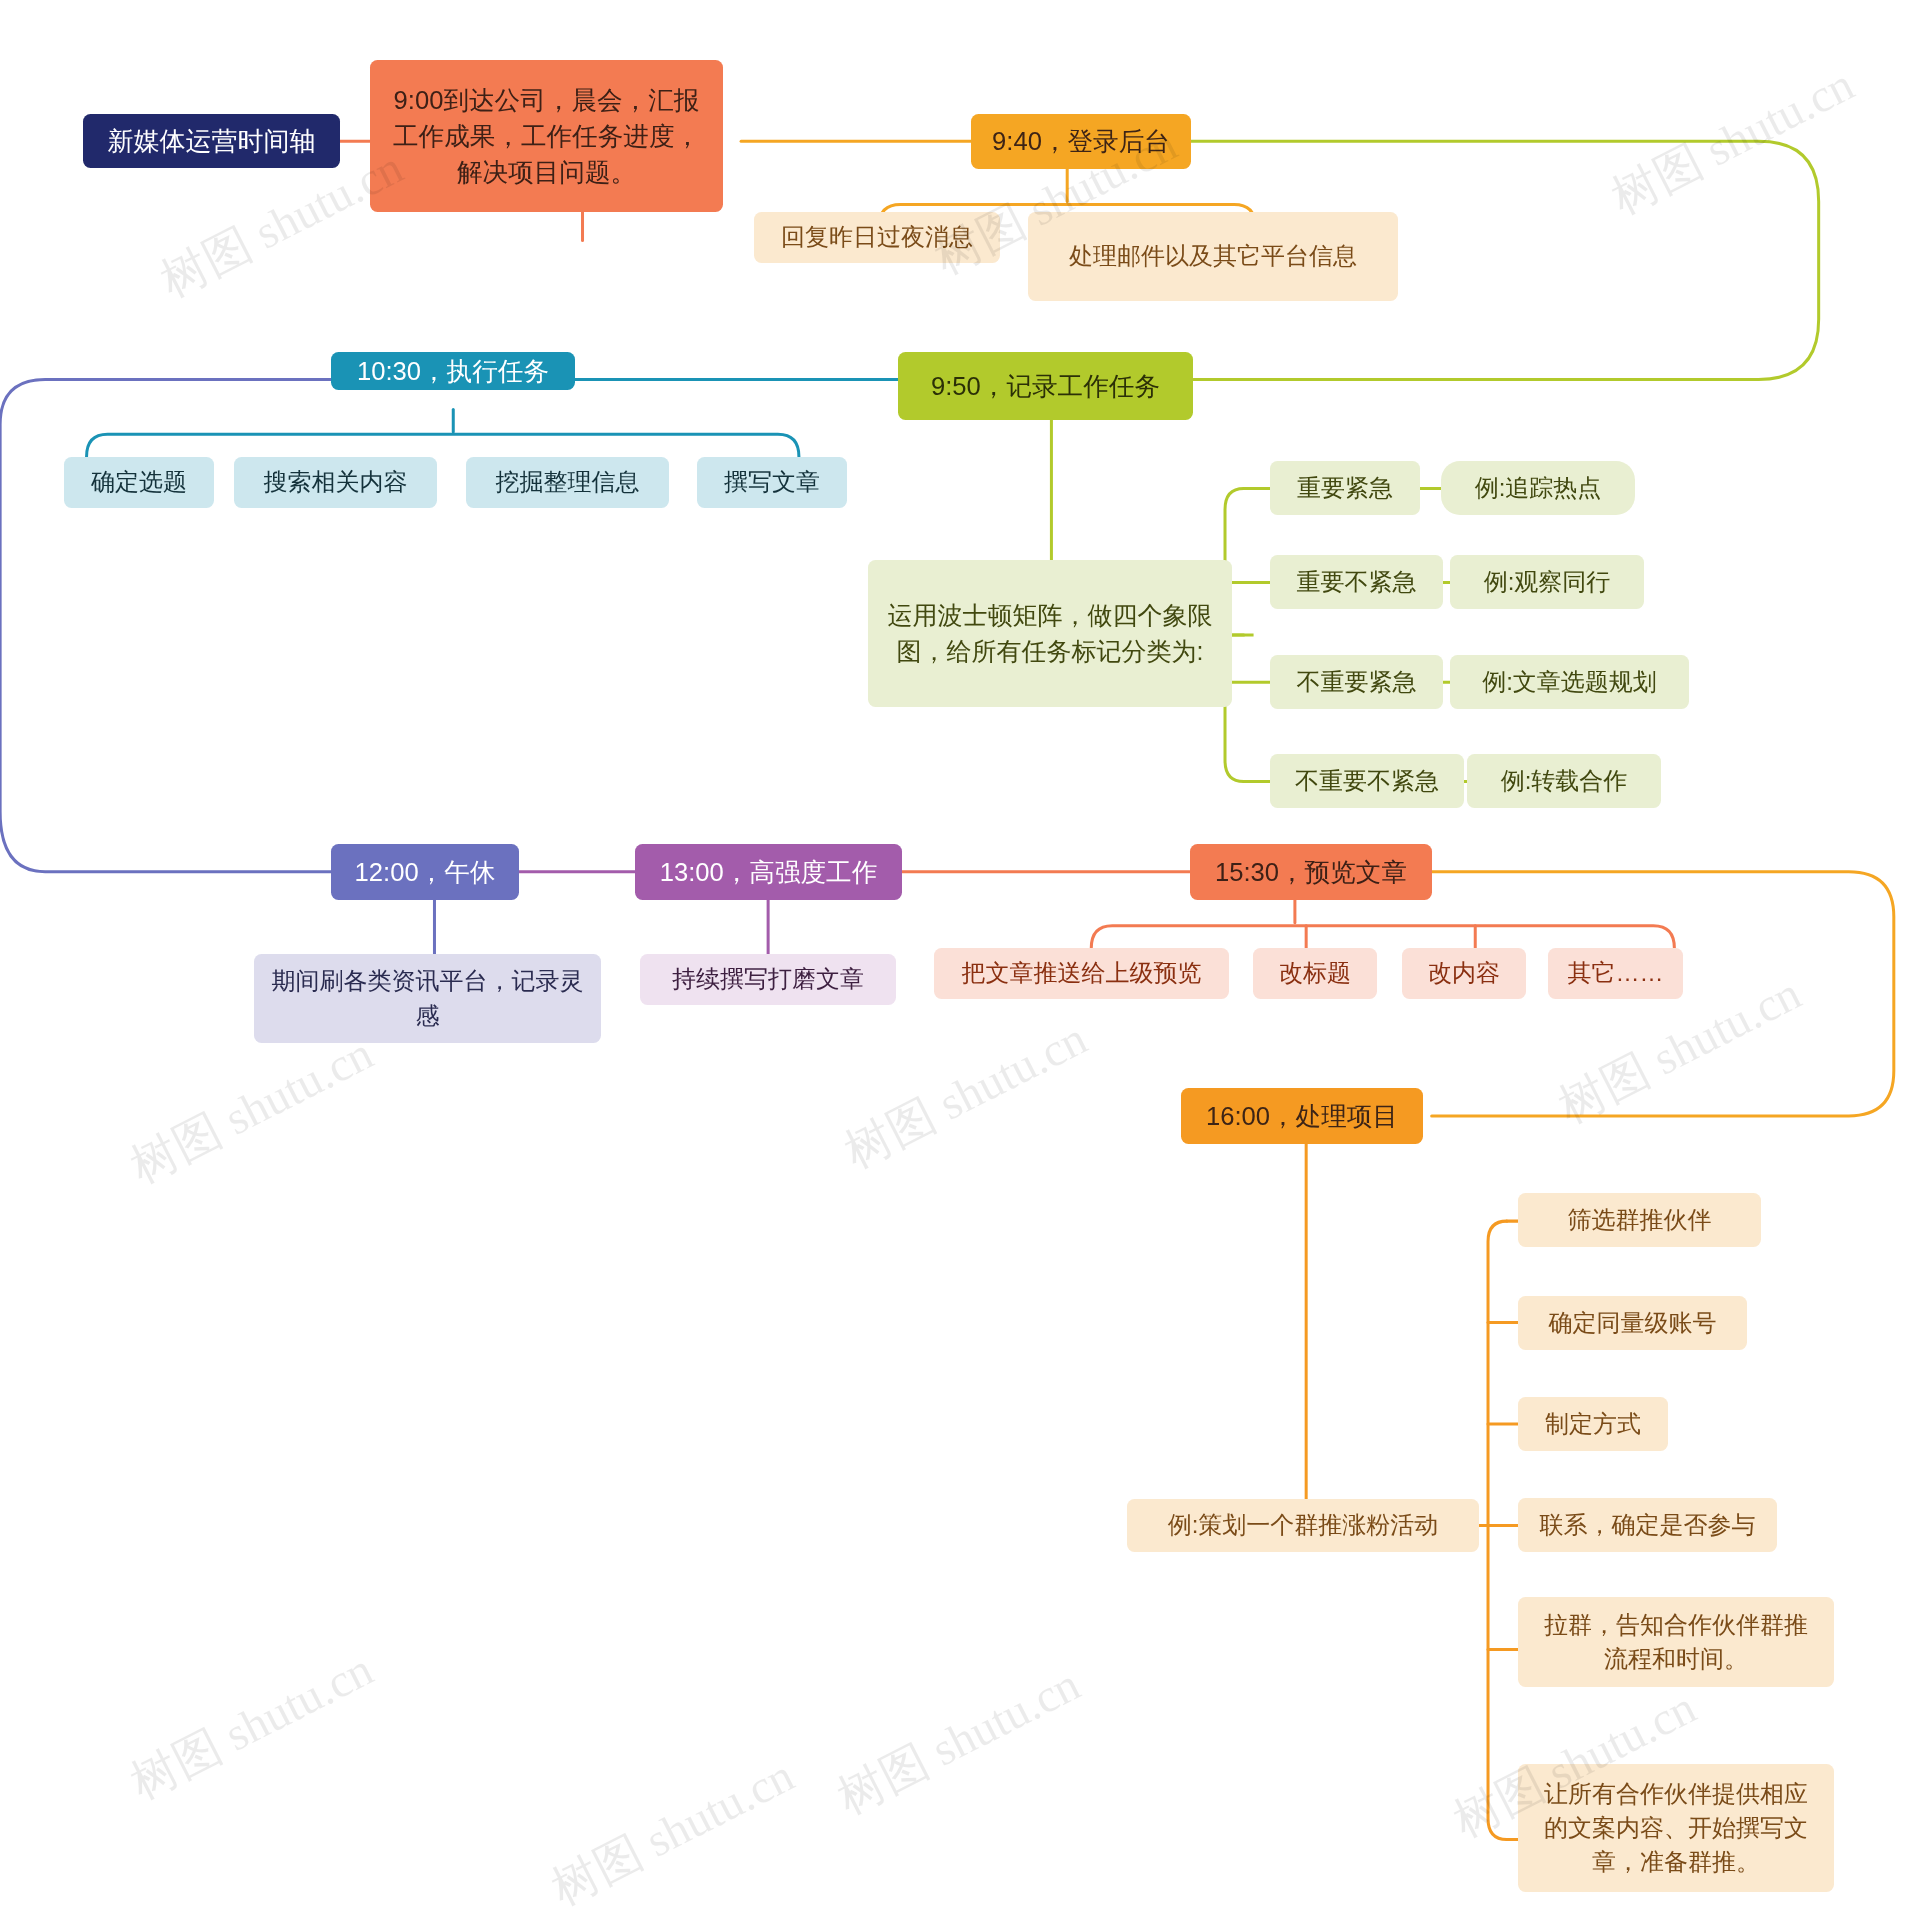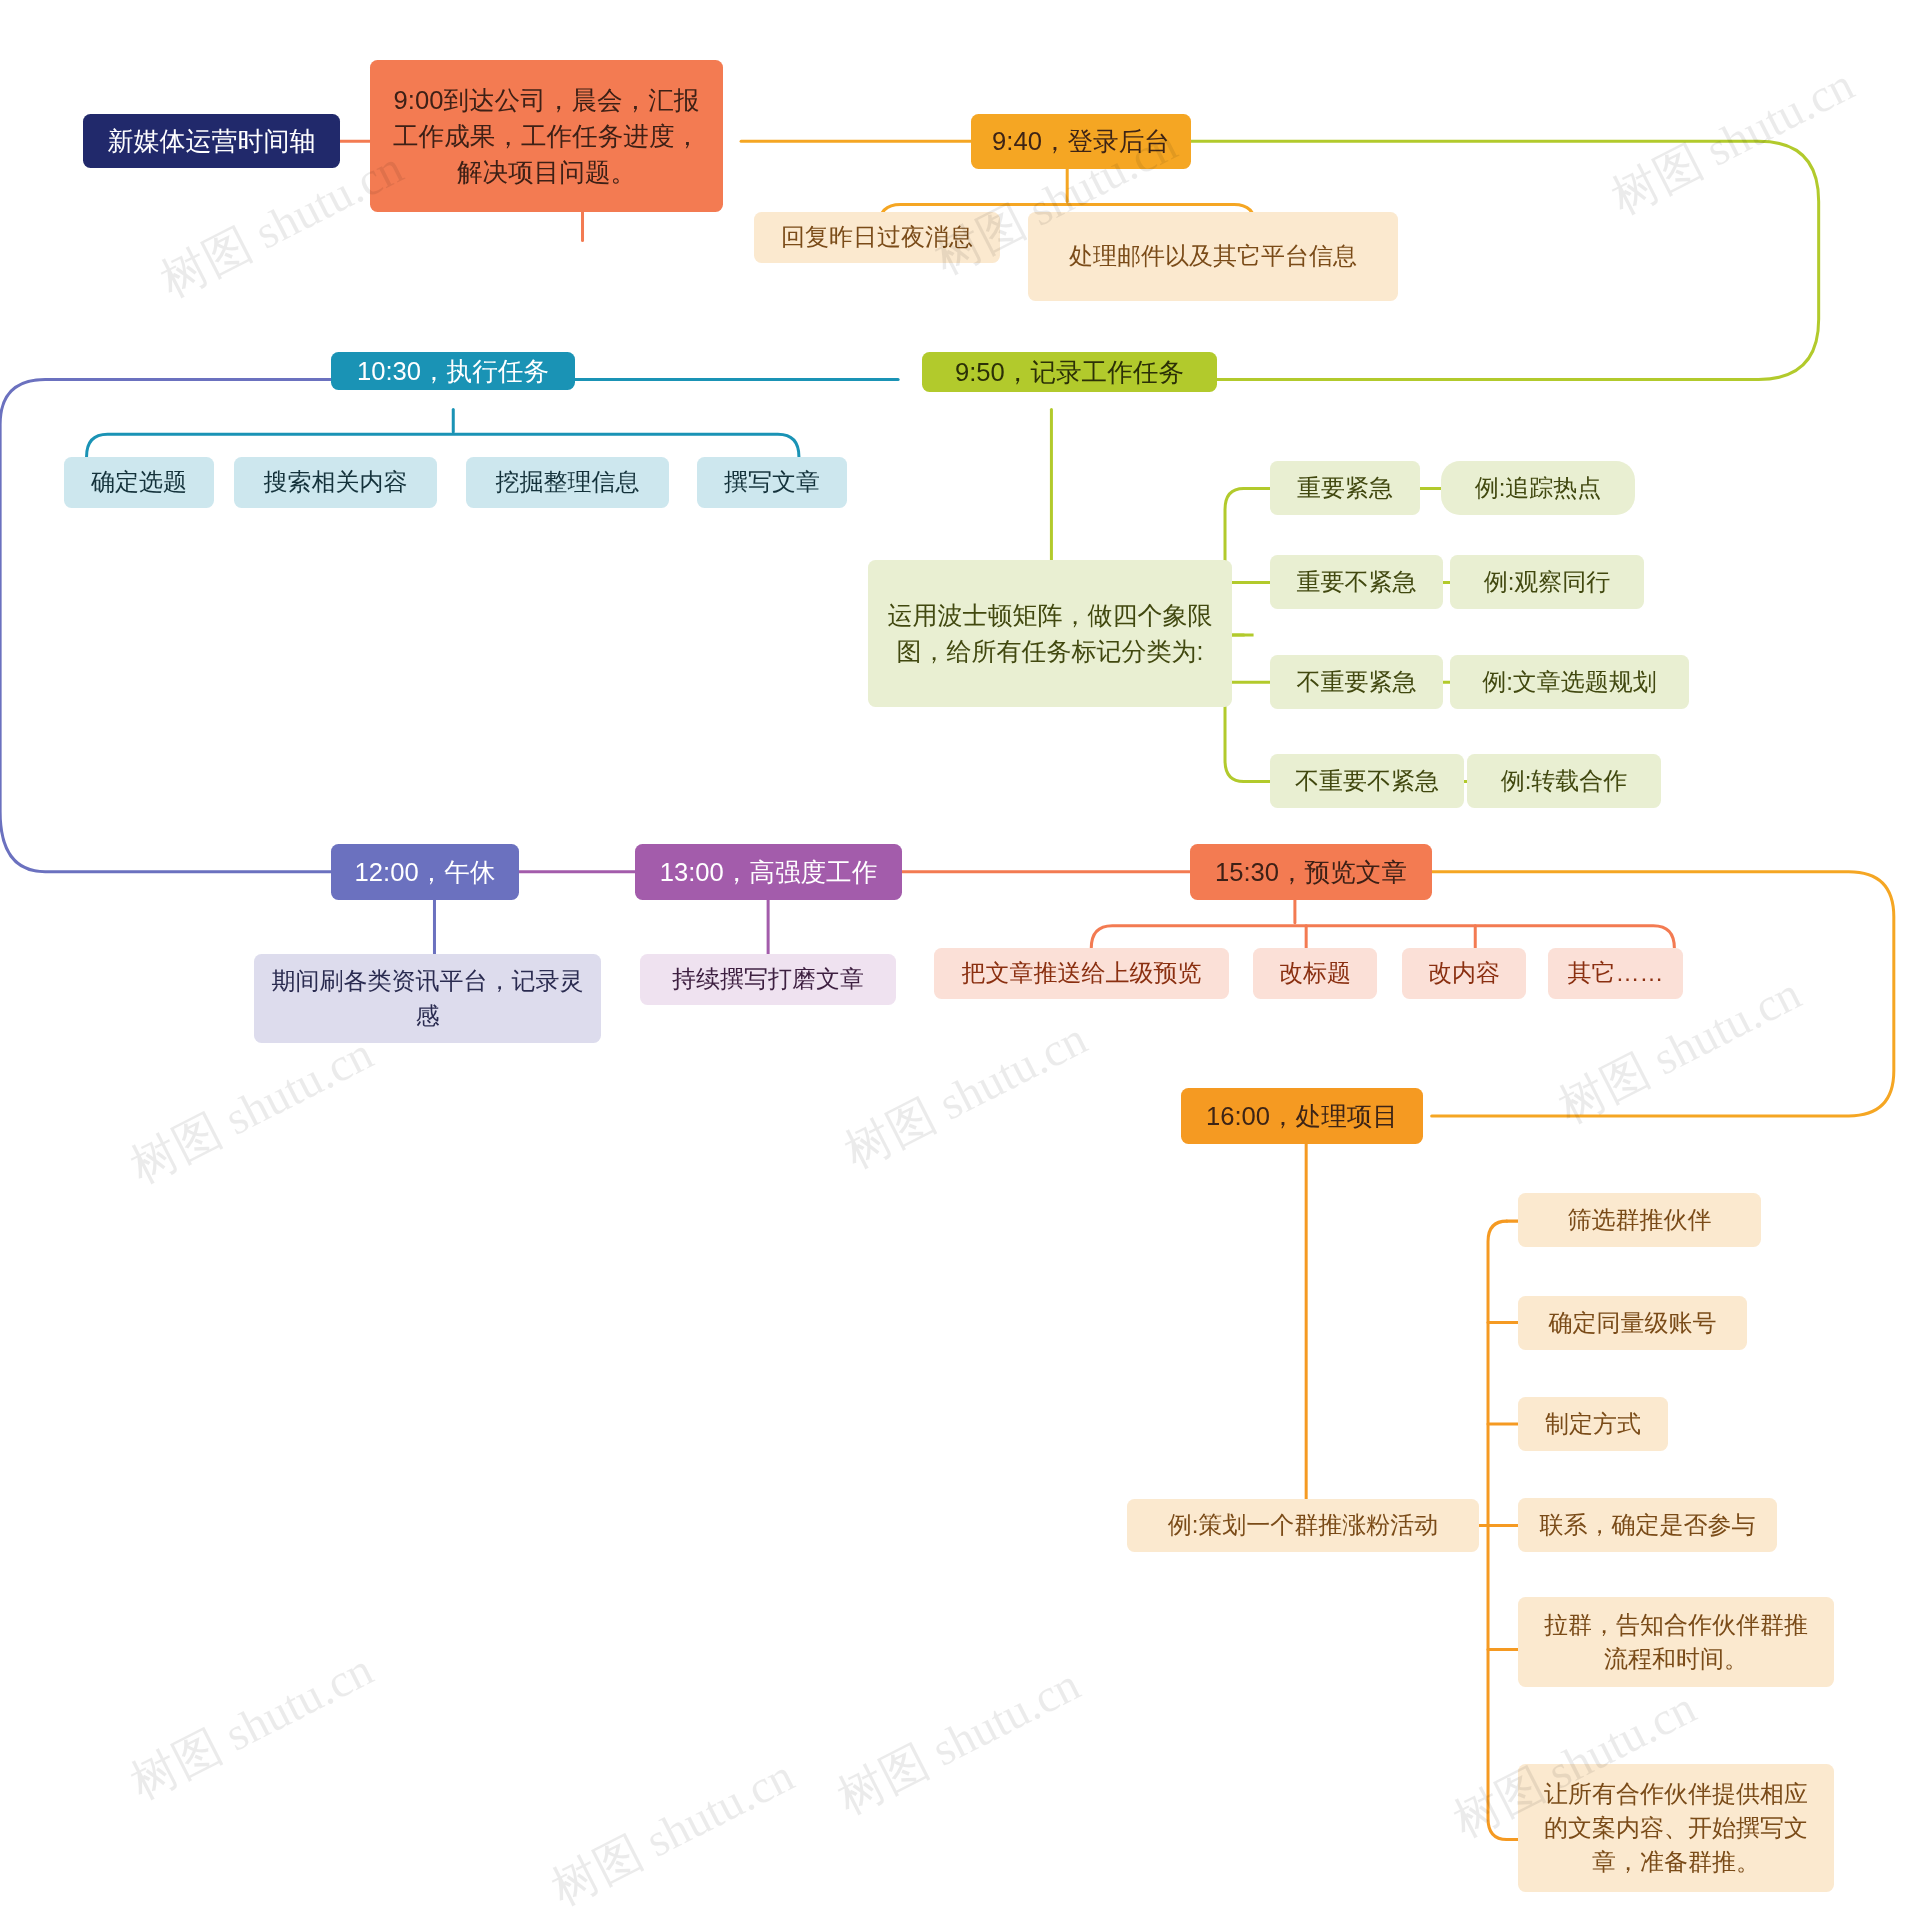--- a/index.html
+++ b/index.html
@@ -95,21 +95,21 @@
   <div class="node" style="left:971px;top:114px;width:220px;height:55px;background:#f5a623;color:#3d2416;font-size:25.6px;">
     <span>9:40，登录后台</span>
   </div>
   <div class="node" style="left:754px;top:212px;width:246px;height:51px;background:#fbe9cf;color:#7a4b18;font-size:24px;">
     <span>回复昨日过夜消息</span>
   </div>
   <div class="node" style="left:1028px;top:212px;width:370px;height:89px;background:#fbe9cf;color:#7a4b18;font-size:24px;padding:0 16.5px;">
     <span>处理邮件以及其它平台信息</span>
   </div>
 
-  <div class="node" style="left:898px;top:352px;width:295px;height:40px;background:#b2ca2c;color:#2b3007;font-size:25.6px;margin-left:24px;">
+  <div class="node" style="left:898px;top:352px;width:295px;height:68px;background:#b2ca2c;color:#2b3007;font-size:25.6px;">
     <span>9:50，记录工作任务</span>
   </div>
 
   <div class="node" style="left:868px;top:560px;width:364px;height:147px;background:#e9efd2;color:#41480f;font-size:25px;padding:0 19.5px;">
     <span>运用波士顿矩阵，做四个象限图，给所有任务标记分类为:</span>
   </div>
 
   <div class="node" style="left:1270px;top:461px;width:150px;height:54px;background:#e9efd2;color:#41480f;font-size:24px;">
     <span>重要紧急</span>
   </div>

